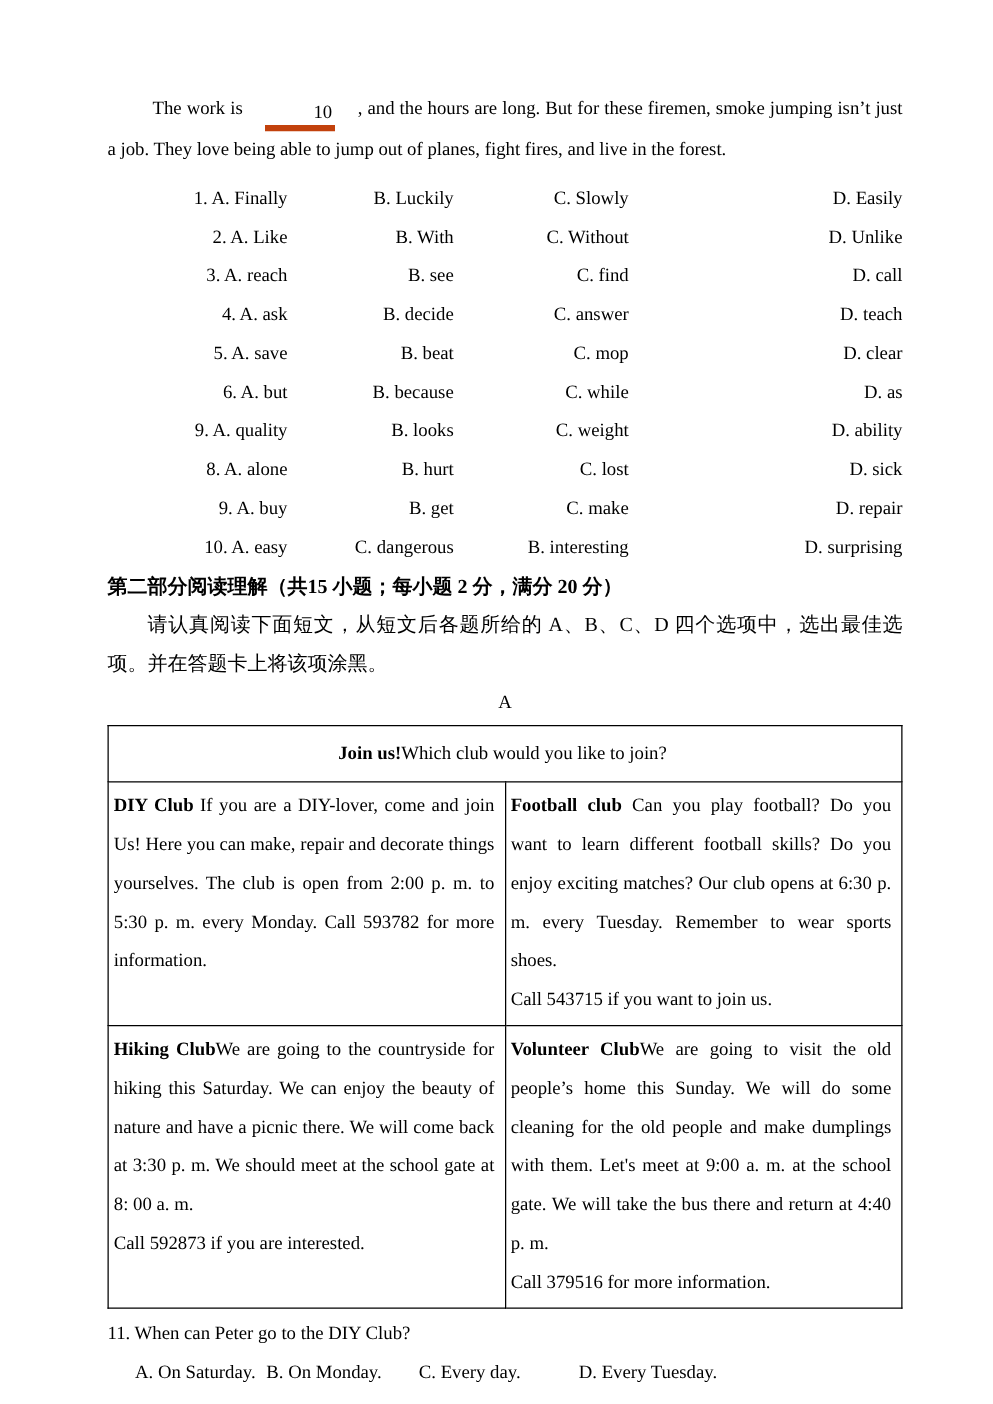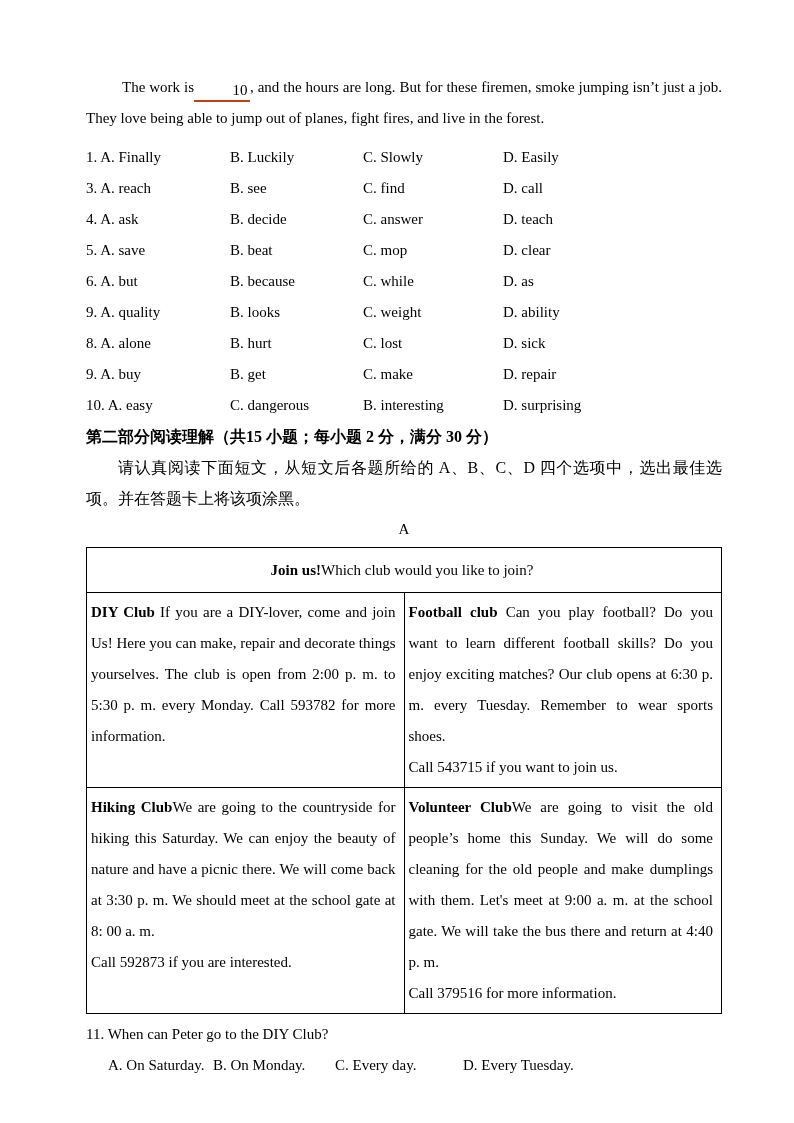--- a/index.html
+++ b/index.html
@@ -20,30 +20,31 @@
     margin: 0;
     text-indent: 36px;
     text-align: justify;
   }
   .blank {
     display: inline-block;
     width: 56px;
     height: 20px;
     line-height: 20px;
     text-align: center;
-    border-bottom: 2px solid #c2410c;
+    border-bottom: 5px solid #c2410c;
     vertical-align: -3px;
-    margin: 0 0;
+    margin: 0 18px;
   }
   .qblock { margin-top: 8px; }
   .qrow {
     display: grid;
     grid-template-columns: 144px 133px 140px 1fr;
     height: 31px;
     align-items: center;
+    text-align: right;
   }
   .sec-heading {
     font-weight: bold;
     font-size: 16px;
     line-height: 31px;
     margin: 0;
   }
   .cn-para {
     font-size: 16px;
     margin: 0;
@@ -96,20 +97,26 @@
   <p class="intro"><span>The work is</span><span class="blank">10</span><span>, and the hours are long. But for these firemen, smoke jumping isn’t just a job. They love being able to jump out of planes, fight fires, and live in the forest.</span></p>
 
   <div class="qblock">
     <div class="qrow">
       <span>1. A. Finally</span>
       <span>B. Luckily</span>
       <span>C. Slowly</span>
       <span>D. Easily</span>
     </div>
     <div class="qrow">
+      <span>2. A. Like</span>
+      <span>B. With</span>
+      <span>C. Without</span>
+      <span>D. Unlike</span>
+    </div>
+    <div class="qrow">
       <span>3. A. reach</span>
       <span>B. see</span>
       <span>C. find</span>
       <span>D. call</span>
     </div>
     <div class="qrow">
       <span>4. A. ask</span>
       <span>B. decide</span>
       <span>C. answer</span>
       <span>D. teach</span>
@@ -145,21 +152,21 @@
       <span>D. repair</span>
     </div>
     <div class="qrow">
       <span>10. A. easy</span>
       <span>C. dangerous</span>
       <span>B. interesting</span>
       <span>D. surprising</span>
     </div>
   </div>
 
-  <p class="sec-heading">第二部分阅读理解（共15 小题；每小题 2 分，满分 30 分）</p>
+  <p class="sec-heading">第二部分阅读理解（共15 小题；每小题 2 分，满分 20 分）</p>
   <p class="cn-para">请认真阅读下面短文，从短文后各题所给的 A、B、C、D 四个选项中，选出最佳选项。并在答题卡上将该项涂黑。</p>
   <div class="passage-label">A</div>
 
   <table class="clubs">
     <tbody>
         <tr>
       <td class="thead" colspan="2"><b>Join us!</b><span>Which club would you like to join?</span></td>
     </tr>
     <tr class="mid">
       <td class="c-left">

